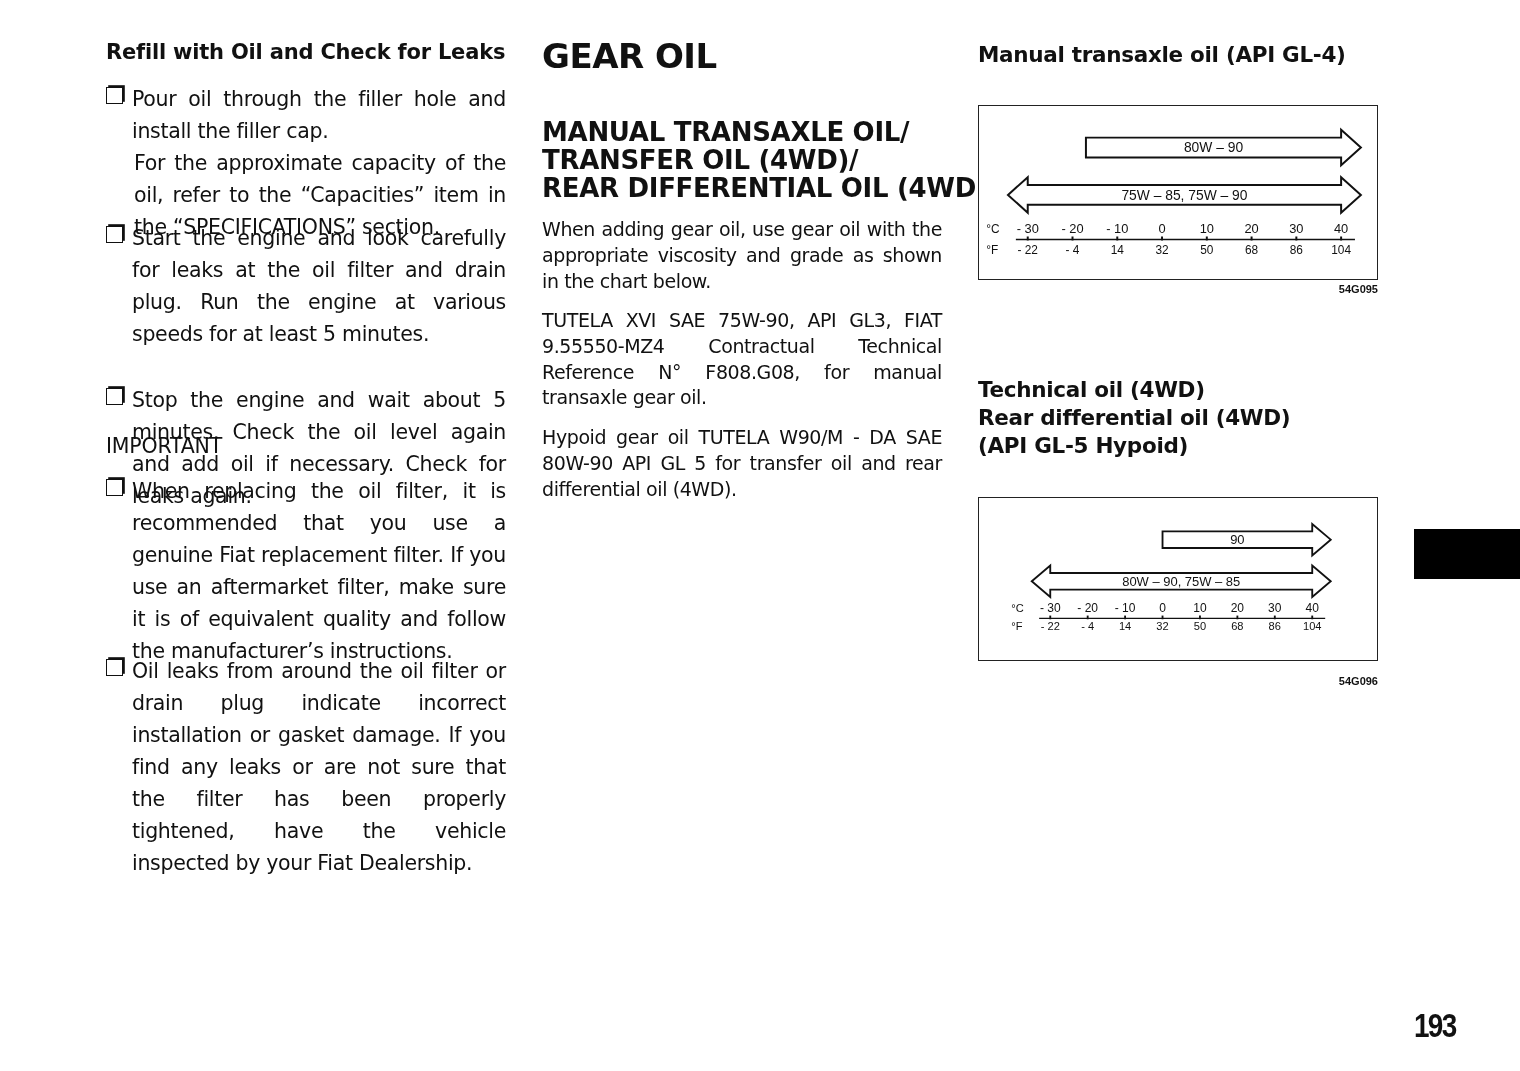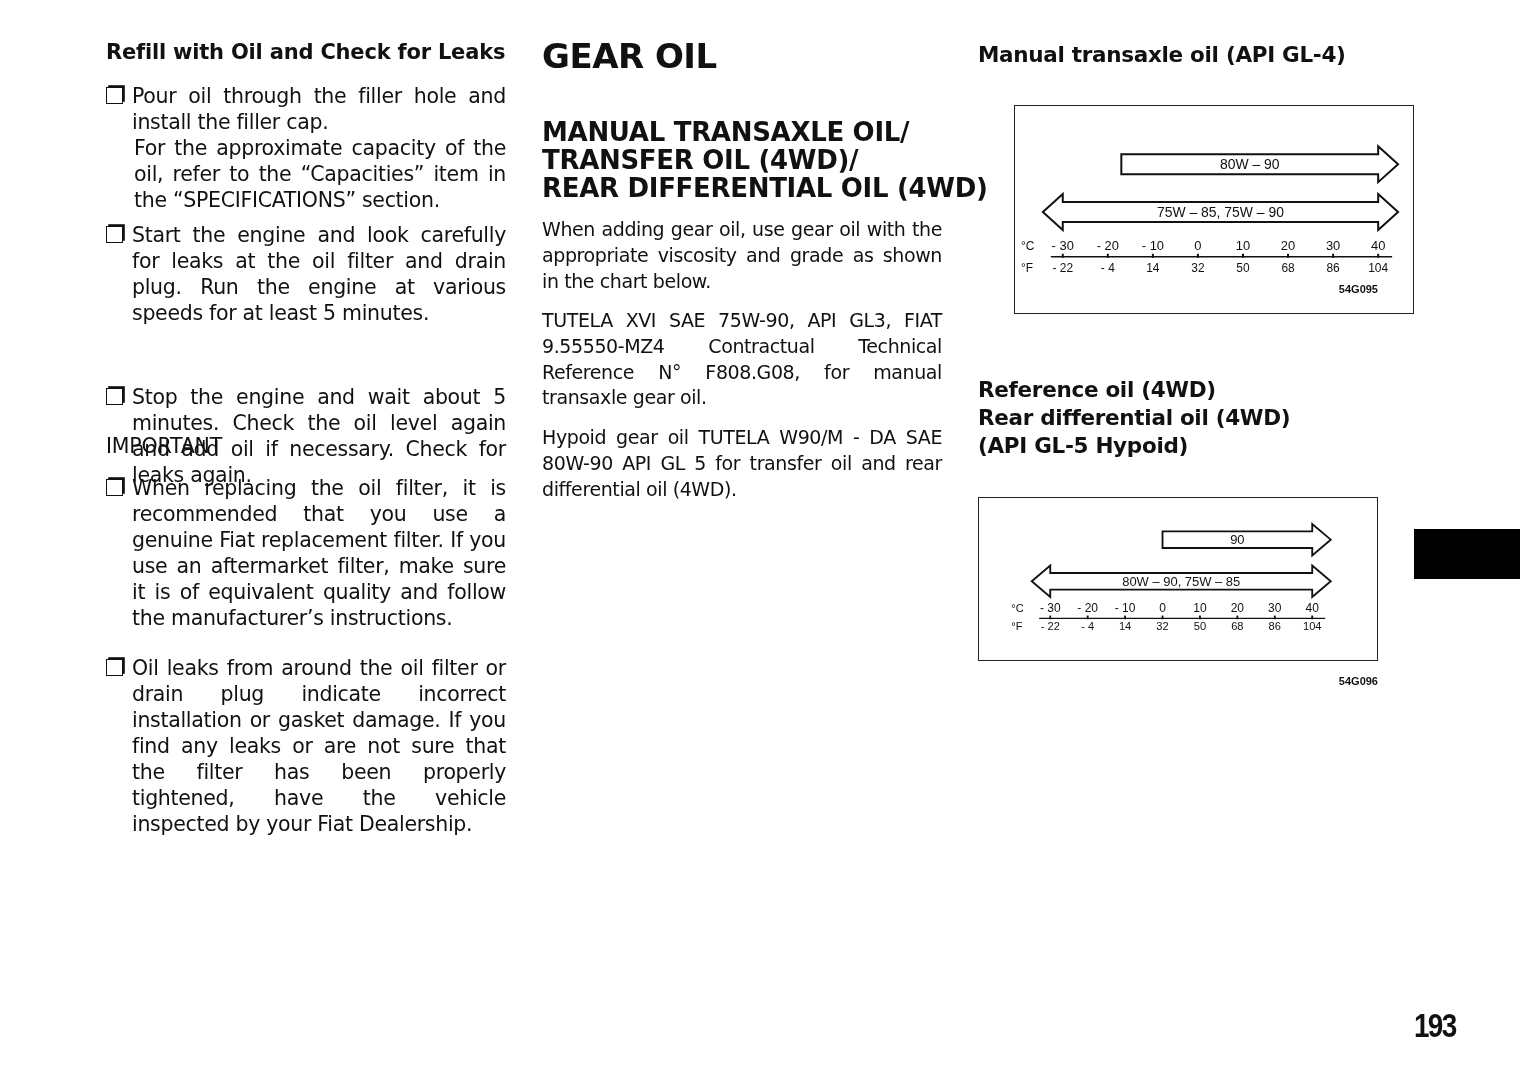--- a/index.html
+++ b/index.html
@@ -6,21 +6,21 @@
   html, body { width: 1520px; height: 1071px; background: #ffffff; overflow: hidden; }
   body { position: relative; font-family: "DejaVu Sans", sans-serif; color: #111; }
 
   .col { position: absolute; top: 0; }
   .col-left { left: 106px; width: 400px; }
   .col-mid { left: 542px; width: 400px; }
   .col-right { left: 978px; width: 400px; }
 
   .h-refill { position: absolute; top: 40px; left: 0; font-weight: bold; font-size: 21px; letter-spacing: -0.2px; white-space: nowrap; }
 
-  .bullet { position: absolute; left: 0; width: 400px; font-size: 20.5px; line-height: 26px; letter-spacing: -0.3px; }
+  .bullet { position: absolute; left: 0; width: 400px; font-size: 20.5px; line-height: 32px; letter-spacing: -0.3px; }
   .bullet .box { position: absolute; left: 0; top: 4px; width: 17px; height: 17px; border: 1.6px solid #111; box-shadow: 2px -2px 0 -0.2px #111; background: #fff; }
   .bullet .txt { display: block; margin-left: 26px; text-align: justify; }
   .bullet .sub { display: block; margin-left: 28px; text-align: justify; }
 
   .important { position: absolute; left: 0; top: 434px; font-size: 20.5px; letter-spacing: -0.2px; }
 
   .h-gear { position: absolute; top: 36px; left: 0; font-weight: bold; font-size: 34px; letter-spacing: -0.5px; }
   .h-section { position: absolute; top: 118px; left: 0; font-weight: bold; font-size: 26px; line-height: 28px; letter-spacing: -0.3px; white-space: nowrap; }
   .para { position: absolute; left: 0; width: 400px; font-size: 19px; line-height: 25.8px; text-align: justify; letter-spacing: -0.4px; }
 
@@ -76,21 +76,21 @@
     <div>REAR DIFFERENTIAL OIL (4WD)</div>
   </div>
   <div class="para" style="top:217px;">When adding gear oil, use gear oil with the appropriate viscosity and grade as shown in the chart below.</div>
   <div class="para" style="top:308px;">TUTELA XVI SAE 75W-90, API GL3, FIAT 9.55550-MZ4 Contractual Technical Reference N° F808.G08, for manual transaxle gear oil.</div>
   <div class="para" style="top:425px;">Hypoid gear oil TUTELA W90/M - DA SAE 80W-90 API GL 5 for transfer oil and rear differential oil (4WD).</div>
 </div>
 
 <div class="col col-right">
   <div class="h-chart" style="top:41px;">Manual transaxle oil (API GL-4)</div>
 
-  <div class="chart-box" style="top:105px; height:209px;margin-left:36px;">
+  <div class="chart-box" style="top:105px; height:175px;">
     <svg id="chart0" viewBox="0 0 400 175">
         <polygon points="106.87142857142857,32 365,32 365,24 385,42 365,60 365,52 106.87142857142857,52" fill="#fff" stroke="#111" stroke-width="2" stroke-linejoin="miter"></polygon>
         <text x="235.93571428571428" y="47" text-anchor="middle" font-size="14" font-family="Liberation Sans, sans-serif" fill="#111">80W – 90</text>
         <polygon points="48,72 48,80 365,80 365,72 385,90 365,108 365,100 48,100 48,108 28,90" fill="#fff" stroke="#111" stroke-width="2" stroke-linejoin="miter"></polygon>
         <text x="206.5" y="95" text-anchor="middle" font-size="14" font-family="Liberation Sans, sans-serif" fill="#111">75W – 85, 75W – 90</text>
         <line x1="36" y1="135" x2="379" y2="135" stroke="#111" stroke-width="1.5"></line>
         <text x="6" y="128" font-size="12" font-family="Liberation Sans, sans-serif" fill="#111">°C</text>
         <text x="6" y="150" font-size="12" font-family="Liberation Sans, sans-serif" fill="#111">°F</text>
         <line x1="48" y1="132" x2="48" y2="136" stroke="#111" stroke-width="2"></line>
         <text x="48" y="128" text-anchor="middle" font-size="13" font-family="Liberation Sans, sans-serif" fill="#111">- 30</text>
@@ -114,21 +114,21 @@
         <text x="319.7142857142857" y="128" text-anchor="middle" font-size="13" font-family="Liberation Sans, sans-serif" fill="#111">30</text>
         <text x="319.7142857142857" y="150" text-anchor="middle" font-size="12" font-family="Liberation Sans, sans-serif" fill="#111">86</text>
         <line x1="365" y1="132" x2="365" y2="136" stroke="#111" stroke-width="2"></line>
         <text x="365" y="128" text-anchor="middle" font-size="13" font-family="Liberation Sans, sans-serif" fill="#111">40</text>
         <text x="365" y="150" text-anchor="middle" font-size="12" font-family="Liberation Sans, sans-serif" fill="#111">104</text>
       </svg>
   </div>
   <div class="chart-code" style="top:283px;">54G095</div>
 
   <div class="h-chart" style="top:376px;">
-    <div>Reference oil (4WD)</div>
+    <div>Technical oil (4WD)</div>
     <div>Rear differential oil (4WD)</div>
     <div>(API GL-5 Hypoid)</div>
   </div>
 
   <div class="chart-box" style="top:497px; height:164px;">
     <svg id="chart1" viewBox="0 0 400 175">
         <polygon points="183.28571428571428,36 345,36 345,28 365,45 345,62 345,54 183.28571428571428,54" fill="#fff" stroke="#111" stroke-width="2" stroke-linejoin="miter"></polygon>
         <text x="264.1428571428571" y="50" text-anchor="middle" font-size="14" font-family="Liberation Sans, sans-serif" fill="#111">90</text>
         <polygon points="62,73 62,81 345,81 345,73 365,90 345,107 345,99 62,99 62,107 42,90" fill="#fff" stroke="#111" stroke-width="2" stroke-linejoin="miter"></polygon>
         <text x="203.5" y="95" text-anchor="middle" font-size="14" font-family="Liberation Sans, sans-serif" fill="#111">80W – 90, 75W – 85</text>

